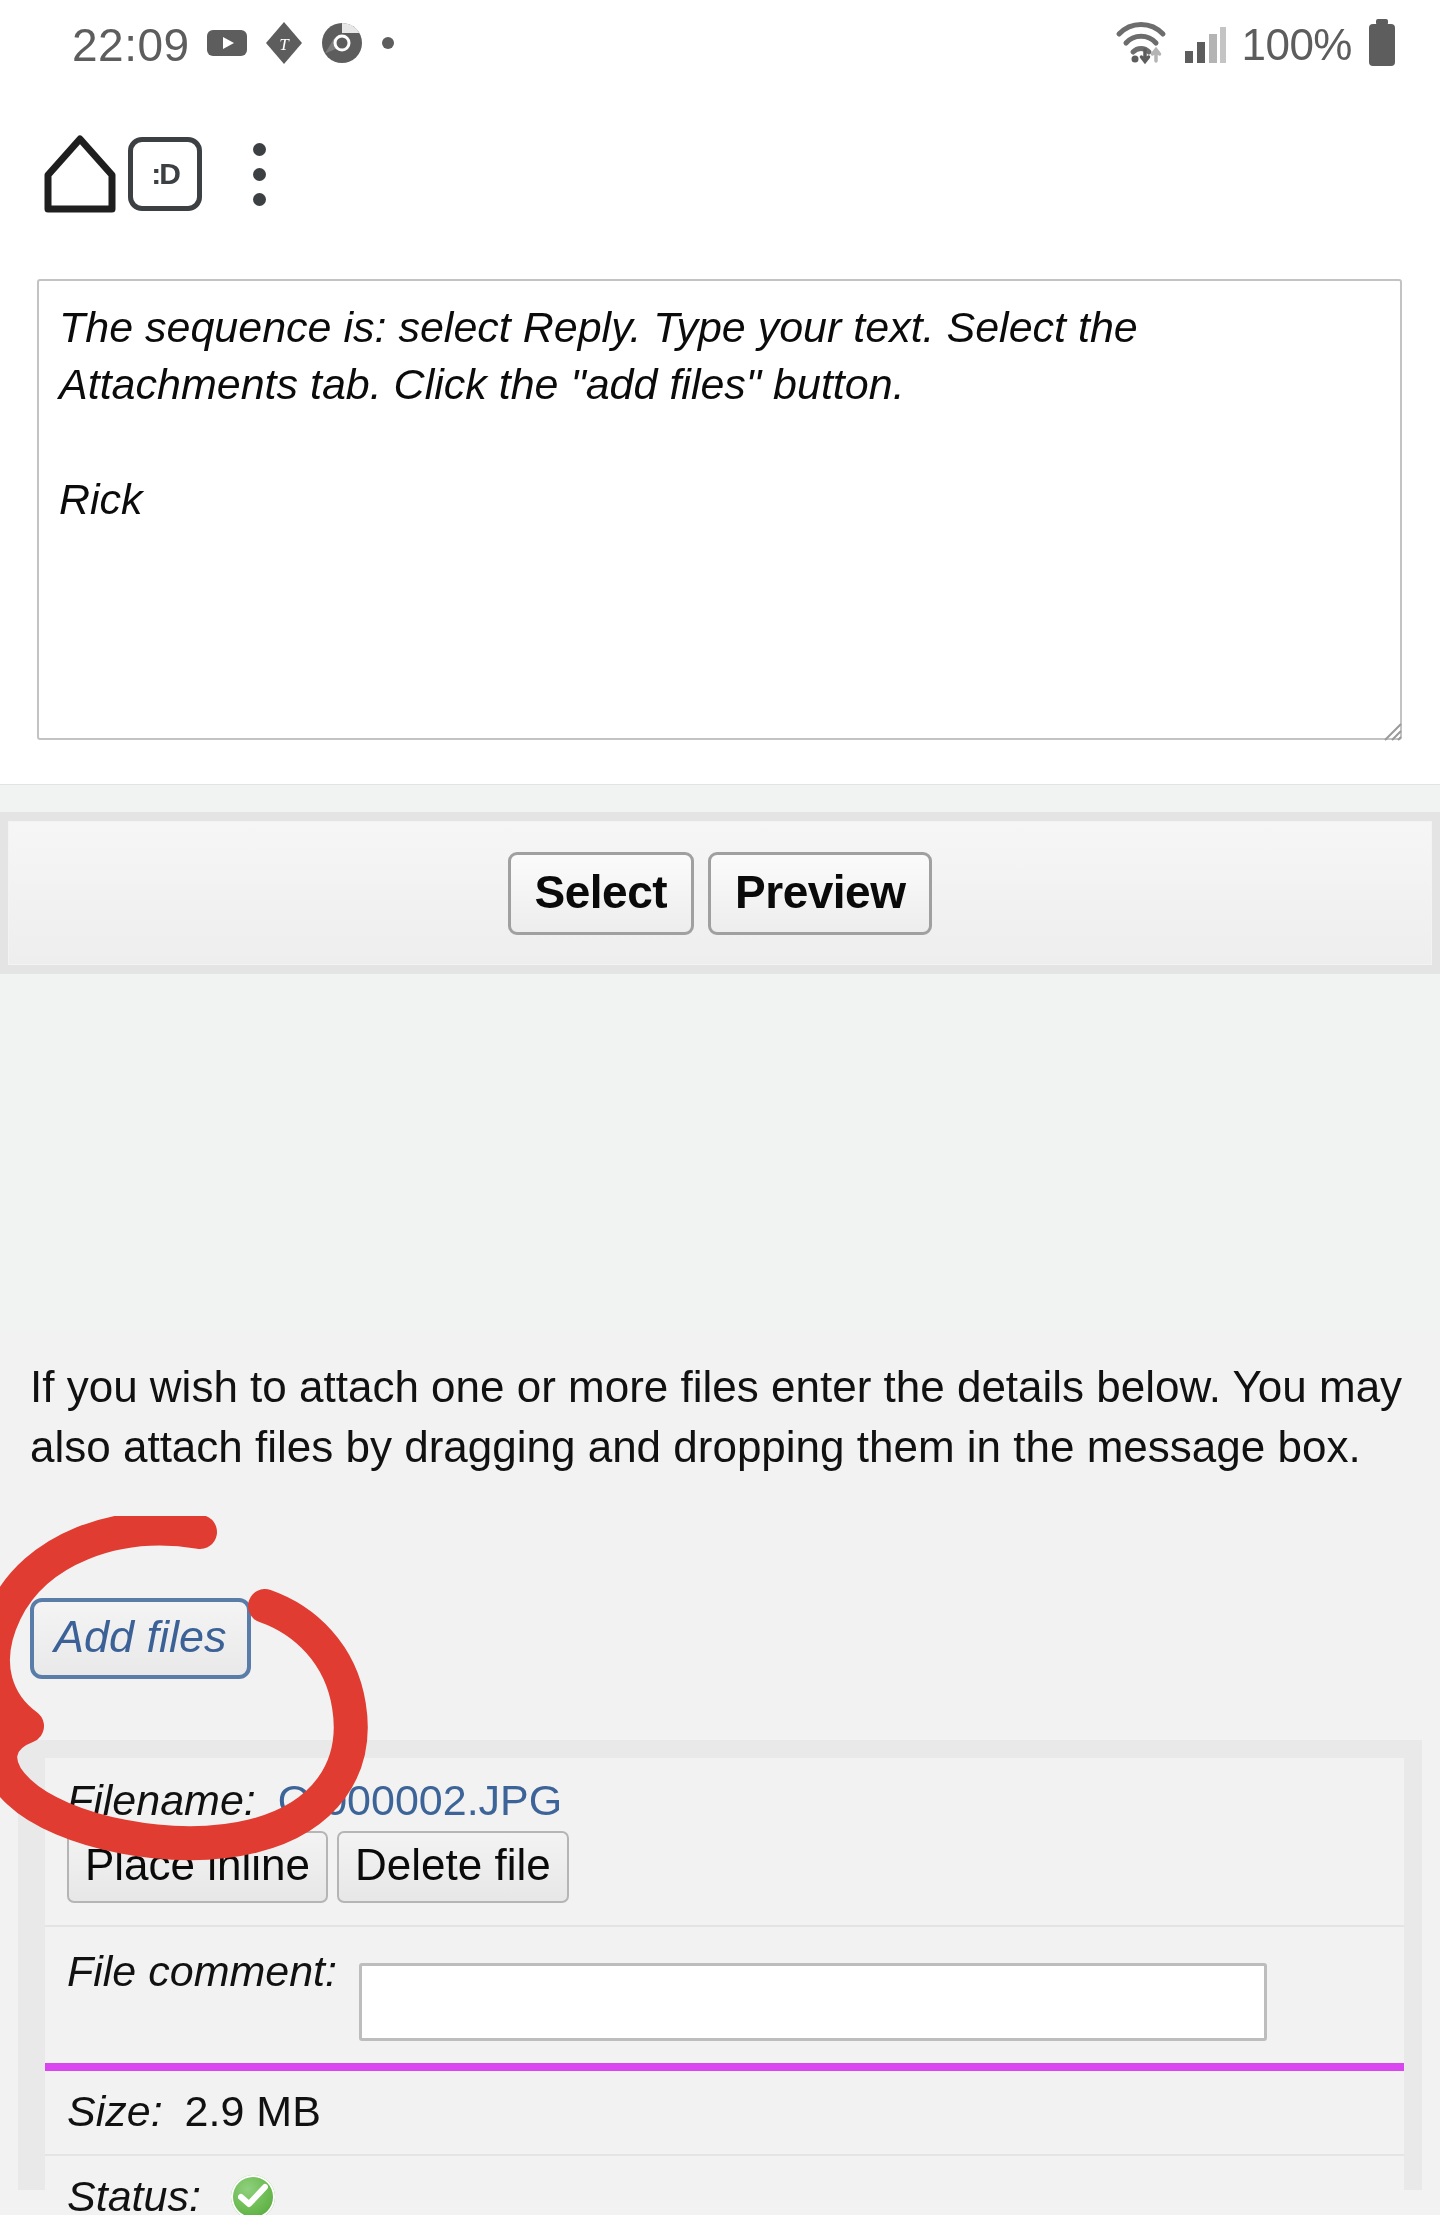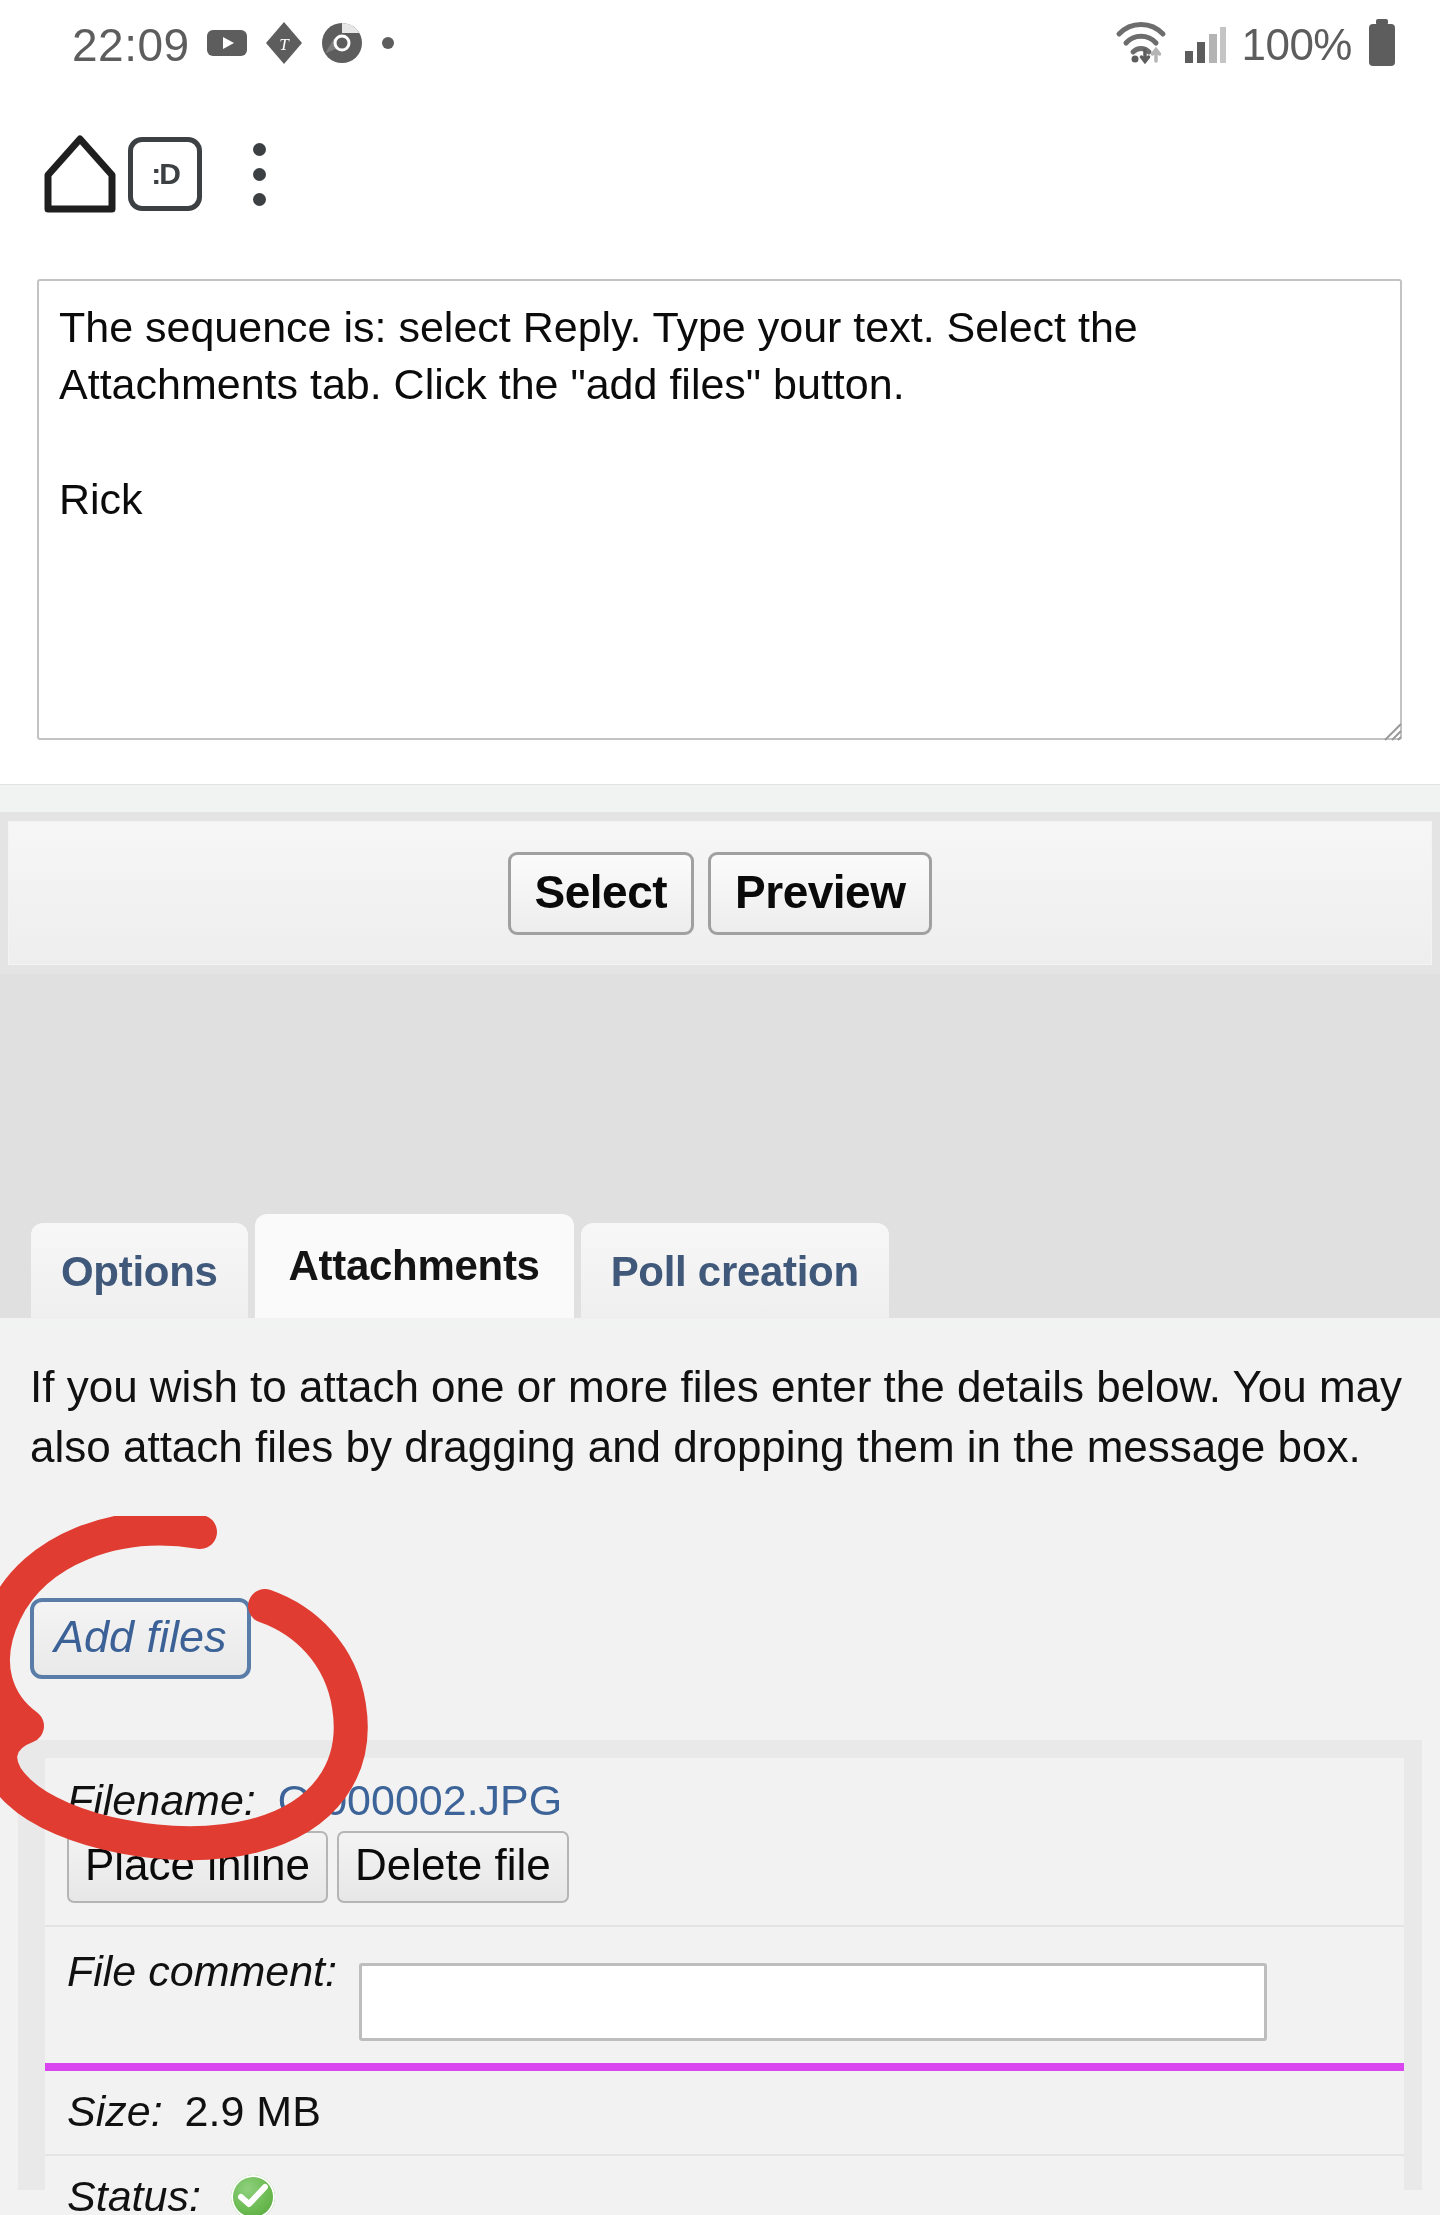--- a/index.html
+++ b/index.html
@@ -92,20 +92,21 @@
     width: 1440px; height: 1957px;
     background: #f1f2f2;
   }
 
   
   .msg-panel {
     position: absolute; top: 0; left: 0;
     width: 1440px; height: 527px;
     background: #ffffff;
     border-bottom: 1px solid #e3e3e3;
+    font-style: italic;
   }
   .msg-textarea {
     position: absolute;
     left: 37px; top: 21px;
     width: 1365px; height: 461px;
     background: #ffffff;
     border: 2px solid #c3c3c3;
     border-radius: 3px;
     padding: 18px 20px;
     font-size: 43px;
@@ -374,27 +375,20 @@
       </svg>
     </div>
 
     <div class="btn-panel">
       <div class="btn-panel-inner">
         <button class="std-btn">Select</button>
         <button class="std-btn">Preview</button>
       </div>
     </div>
 
-    <div class="tabs-region">
-      <div class="tabs">
-        <div class="tab">Options</div>
-        <div class="tab active">Attachments</div>
-        <div class="tab">Poll creation</div>
-      </div>
-    </div>
 
     <div class="attach-body">
       <div class="attach-desc">If you wish to attach one or more files enter the details below. You may also attach files by dragging and dropping them in the message box.</div>
 
       <button class="addfiles-btn">Add files</button>
 
       <div class="attach-wrap">
         <div class="attach-inner">
 
           <div class="attach-row row-filename">

